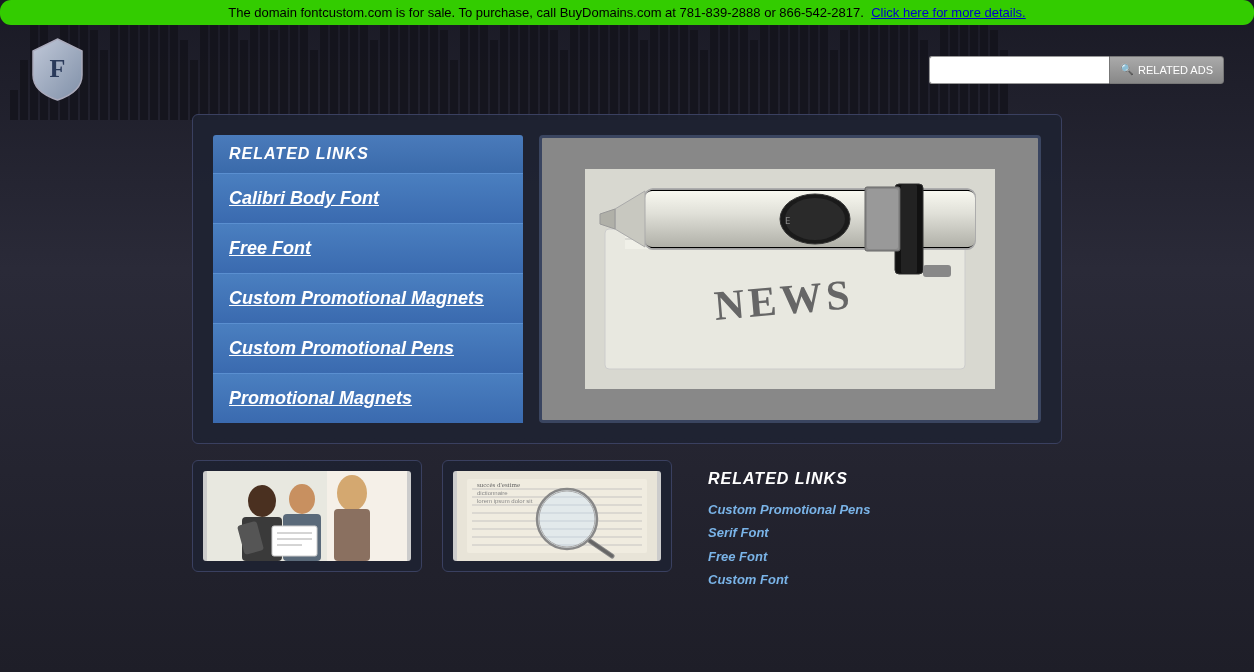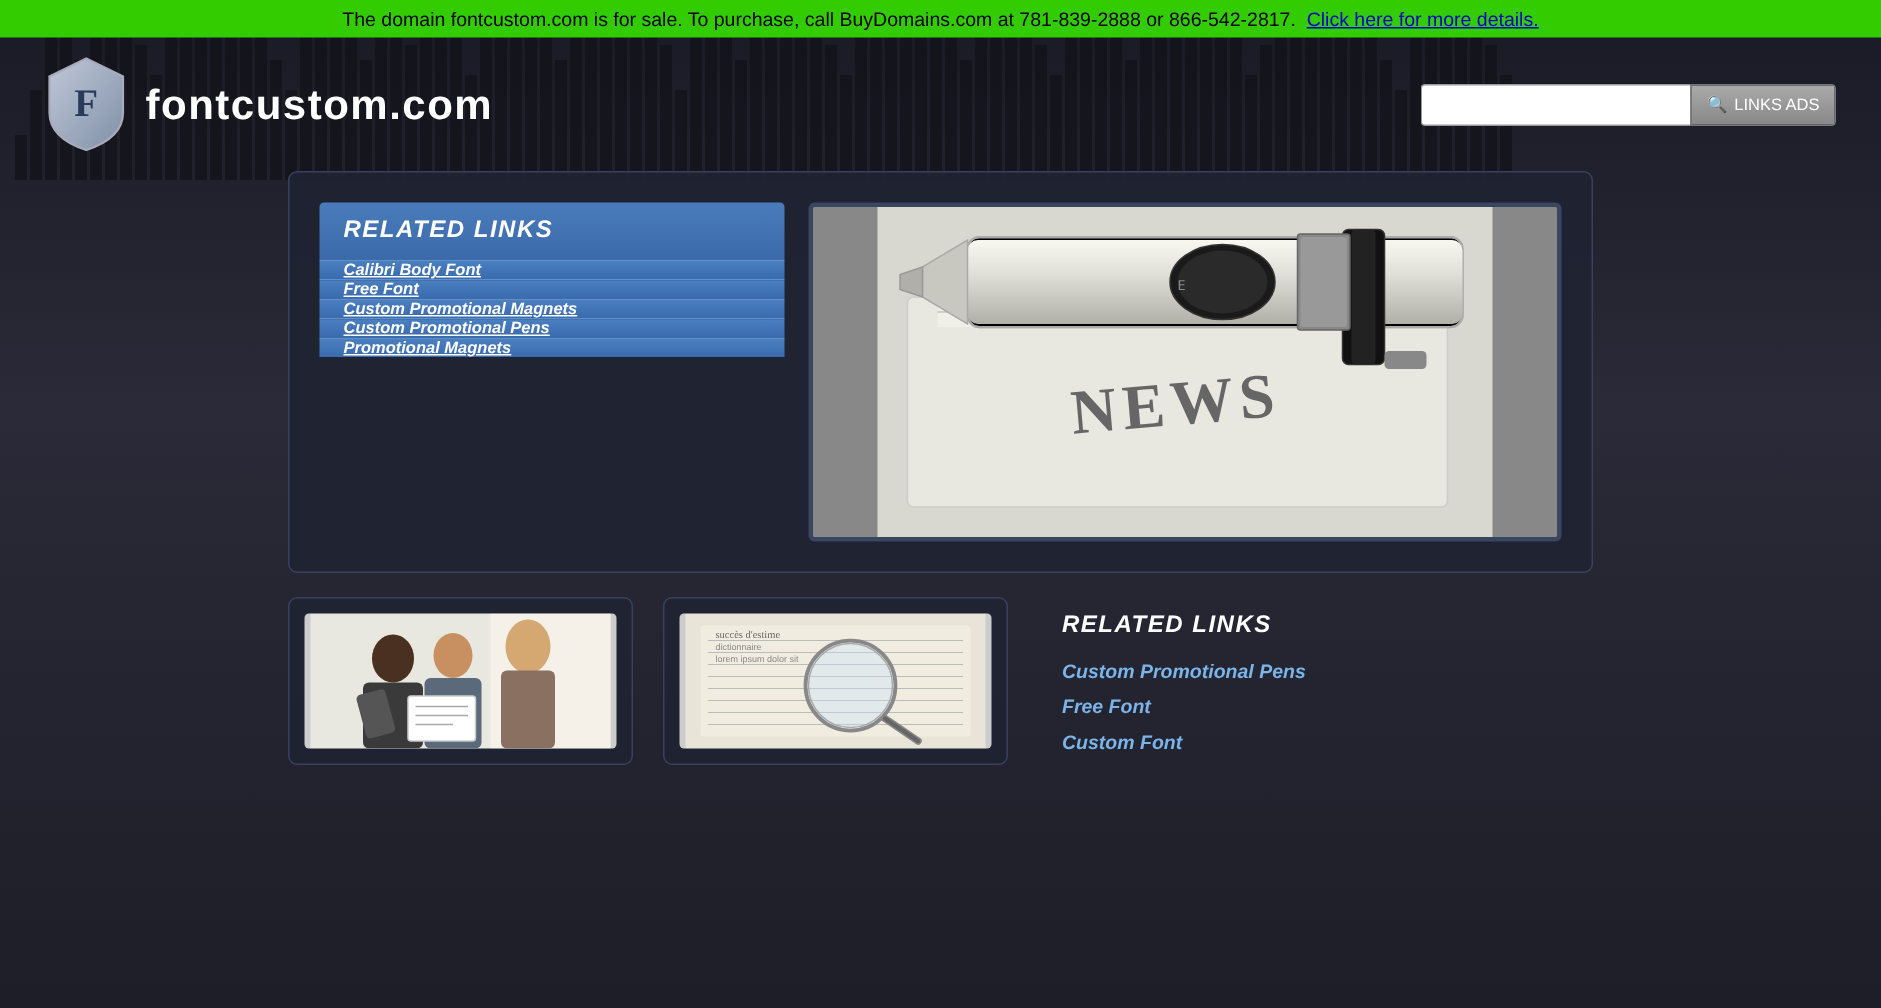--- a/index.html
+++ b/index.html
@@ -41,20 +41,21 @@
     
     .top-banner {
       position: relative;
       z-index: 10;
       background: #33cc00;
       color: #000;
       font-size: 13px;
       text-align: center;
       padding: 5px 10px;
       width: 100%;
+      border-radius: 11px;
     }
     .top-banner a {
       color: #0000cc;
       text-decoration: underline;
     }
 
     
     .header {
       position: relative;
       z-index: 10;
@@ -153,24 +154,24 @@
       font-weight: bold;
       font-style: italic;
       padding: 10px 16px;
       border-radius: 3px 3px 0 0;
       letter-spacing: 1px;
     }
 
     .link-item {
       background: linear-gradient(180deg, #4a7fc0 0%, #3a6aaf 100%);
       color: #fff;
-      font-size: 11px;
+      font-size: 18px;
       font-weight: bold;
       font-style: italic;
-      padding: 0 16px;
+      padding: 14px 16px;
       border-top: 1px solid #5a8fd0;
       cursor: pointer;
       display: block;
     }
 
     .featured-image {
       flex: 1;
       border: 3px solid #3a4560;
       border-radius: 4px;
       overflow: hidden;
@@ -353,28 +354,27 @@
     <svg class="logo-shield" viewBox="0 0 55 65" xmlns="http://www.w3.org/2000/svg">
       <defs>
         <linearGradient id="shieldGrad" x1="0" y1="0" x2="1" y2="1">
           <stop offset="0%" stop-color="#c0c8d8"></stop>
           <stop offset="100%" stop-color="#8090a8"></stop>
         </linearGradient>
       </defs>
       <path d="M27.5,2 L52,14 L52,38 Q52,55 27.5,63 Q3,55 3,38 L3,14 Z" fill="url(#shieldGrad)" stroke="#aab" stroke-width="1.5"></path>
       <text x="27.5" y="40" text-anchor="middle" font-size="26" font-weight="bold" font-family="Georgia,serif" fill="#2a3a5a">F</text>
     </svg>
-    <span class="site-title">fontcustom.com</span>
   </div>
 
   <div class="search-area">
     <input class="search-input" type="text" placeholder="" style="">
     <button class="search-btn">
       <span style="font-size:11px;">🔍</span>
-      <span>LINKS ADS</span>
+      <span>RELATED ADS</span>
     </button>
   </div>
 </div>
 
 <div class="main-content">
 
   <div class="card">
     <div class="top-card-inner">
 
       <div class="related-links-panel">
@@ -492,19 +492,20 @@
 
           <line x1="133" y1="70" x2="155" y2="85" stroke="#888" stroke-width="5" stroke-linecap="round"></line>
           <line x1="133" y1="70" x2="155" y2="85" stroke="#666" stroke-width="3" stroke-linecap="round"></line>
         </svg>
       </div>
     </div>
 
     <div class="side-links-area">
       <div class="side-links-title">RELATED LINKS</div>
       <a class="side-link-item" href="#">Custom Promotional Pens</a>
+      <a class="side-link-item" href="#">Serif Font</a>
       <a class="side-link-item" href="#">Free Font</a>
       <a class="side-link-item" href="#">Custom Font</a>
     </div>
 
   </div>
 
 </div>
 
 </body></html>

